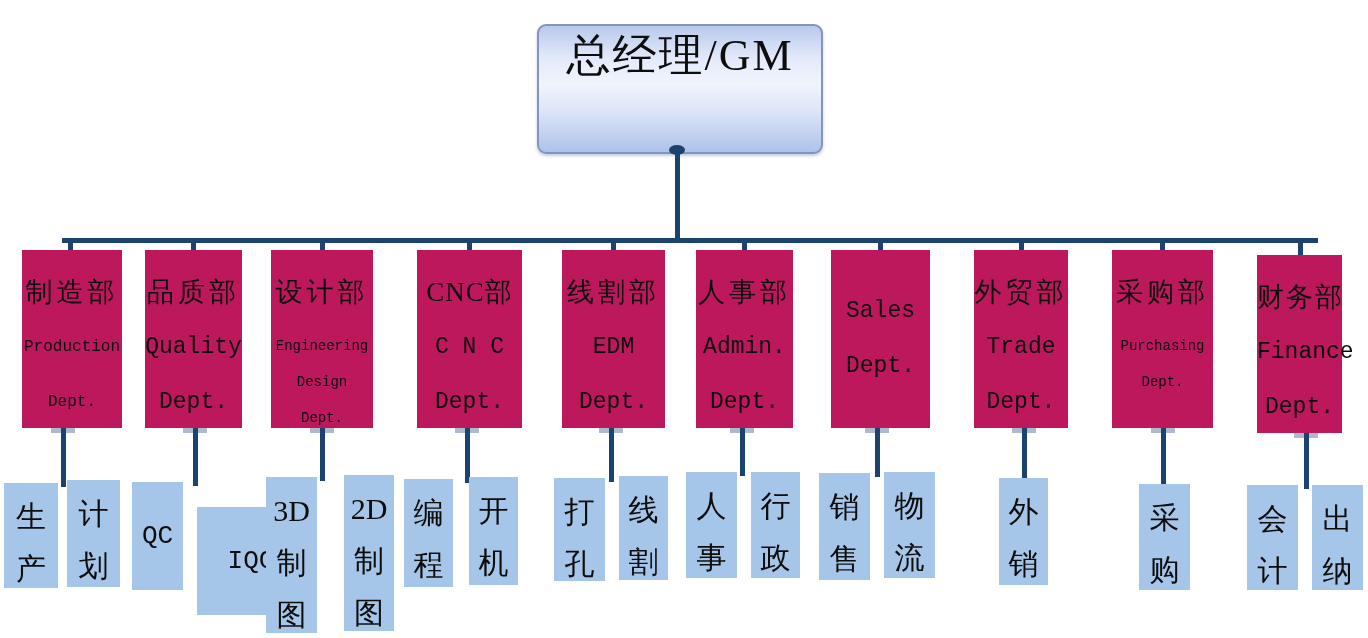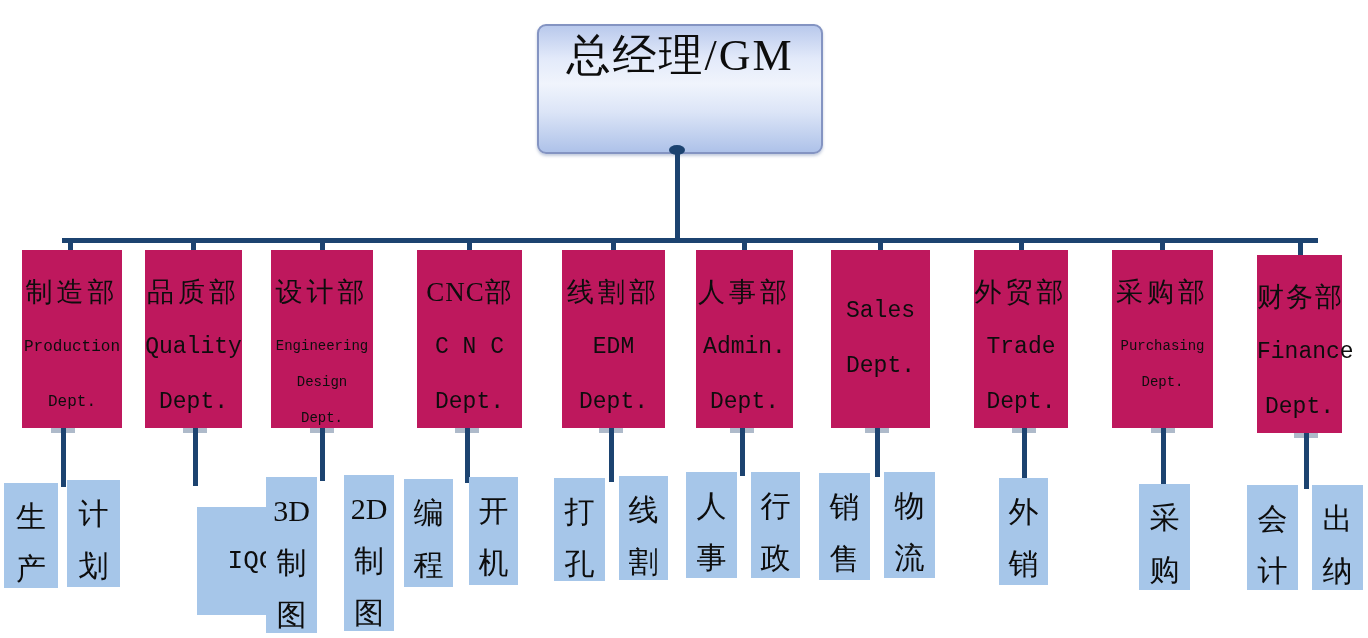--- a/index.html
+++ b/index.html
@@ -122,20 +122,21 @@
   <div class="conn" style="left:875px;top:428px;width:5px;height:49px;"></div>
   <div class="cap" style="left:1012px;top:428px;"></div>
   <div class="conn" style="left:1022px;top:428px;width:5px;height:54px;"></div>
   <div class="cap" style="left:1151px;top:428px;"></div>
   <div class="conn" style="left:1161px;top:428px;width:5px;height:60px;"></div>
   <div class="cap" style="left:1294px;top:433px;"></div>
   <div class="conn" style="left:1304px;top:433px;width:5px;height:56px;"></div>
 
   <div class="unit" style="left:4px;top:483px;width:54px;height:105px;">生<br>产</div>
   <div class="unit" style="left:67px;top:480px;width:53px;height:107px;">计<br>划</div>
+  <div class="unit latin" style="left:132px;top:482px;width:51px;height:108px;">QC</div>
   <div class="unit latin" style="left:197px;top:507px;width:72px;height:108px;padding-left:36px;">IQC</div>
   <div class="unit" style="left:266px;top:477px;width:51px;height:156px;">3D<br>制<br>图</div>
   <div class="unit" style="left:334px;top:475px;width:50px;height:156px;margin-left:10px;">2D<br>制<br>图</div>
   <div class="unit" style="left:404px;top:479px;width:49px;height:108px;">编<br>程</div>
   <div class="unit" style="left:469px;top:477px;width:49px;height:108px;">开<br>机</div>
   <div class="unit" style="left:554px;top:478px;width:51px;height:103px;">打<br>孔</div>
   <div class="unit" style="left:619px;top:476px;width:49px;height:104px;">线<br>割</div>
   <div class="unit" style="left:686px;top:472px;width:51px;height:106px;">人<br>事</div>
   <div class="unit" style="left:751px;top:472px;width:49px;height:106px;">行<br>政</div>
   <div class="unit" style="left:819px;top:473px;width:51px;height:107px;">销<br>售</div>

